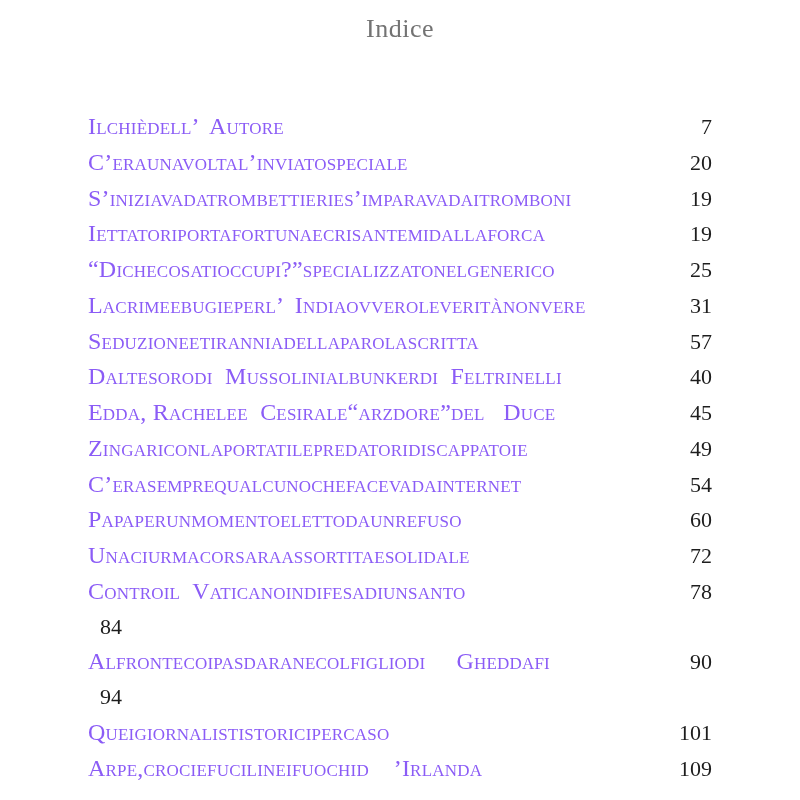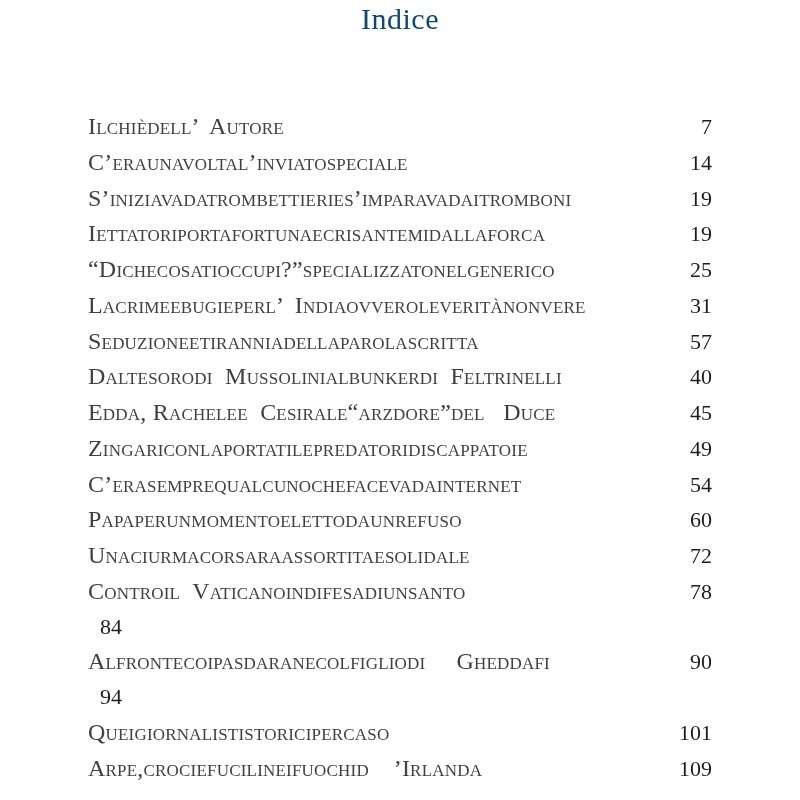--- a/index.html
+++ b/index.html
@@ -10,46 +10,46 @@
   .page {
     position: relative;
     width: 800px;
     height: 800px;
     background: #ffffff;
     color: #1d1d1d;
     font-family: "Liberation Serif", serif;
     overflow: hidden;
   }
   .title {
-    margin: 0;
+    margin: 12px;
     padding-top: 2px;
     text-align: center;
-    font-size: 30px;
+    font-size: 26px;
     font-weight: 400;
     letter-spacing: 0.5px;
-    color: #0c4a6e;
+    color: #737373;
   }
   .toc {
     position: absolute;
     top: 109px;
     left: 88px;
     width: 624px;
   }
   .row {
     display: flex;
     justify-content: space-between;
     align-items: baseline;
     line-height: 34.75px;
   }
   .t {
     font-variant: small-caps;
     font-size: 24px;
     letter-spacing: 0.2px;
     white-space: pre;        
-    color: #404040;
+    color: #8b5cf6;
   }
   .p {
     font-size: 22px;
     color: #1d1d1d;
     padding-left: 12px;
     flex: none;
   }
 </style>
 </head>
 <body>
@@ -57,21 +57,21 @@
 <div class="page">
   <h1 class="title">Indice</h1>
 
   <div class="toc">
     <div class="row">
       <span class="t">Ilchièdell’  Autore</span>
       <span class="p">7</span>
     </div>
     <div class="row">
       <span class="t">C’eraunavoltal’inviatospeciale</span>
-      <span class="p">14</span>
+      <span class="p">20</span>
     </div>
     <div class="row">
       <span class="t">S’iniziavadatrombettieries’imparavadaitromboni</span>
       <span class="p">19</span>
     </div>
     <div class="row">
       <span class="t">Iettatoriportafortunaecrisantemidallaforca</span>
       <span class="p">19</span>
     </div>
     <div class="row">

